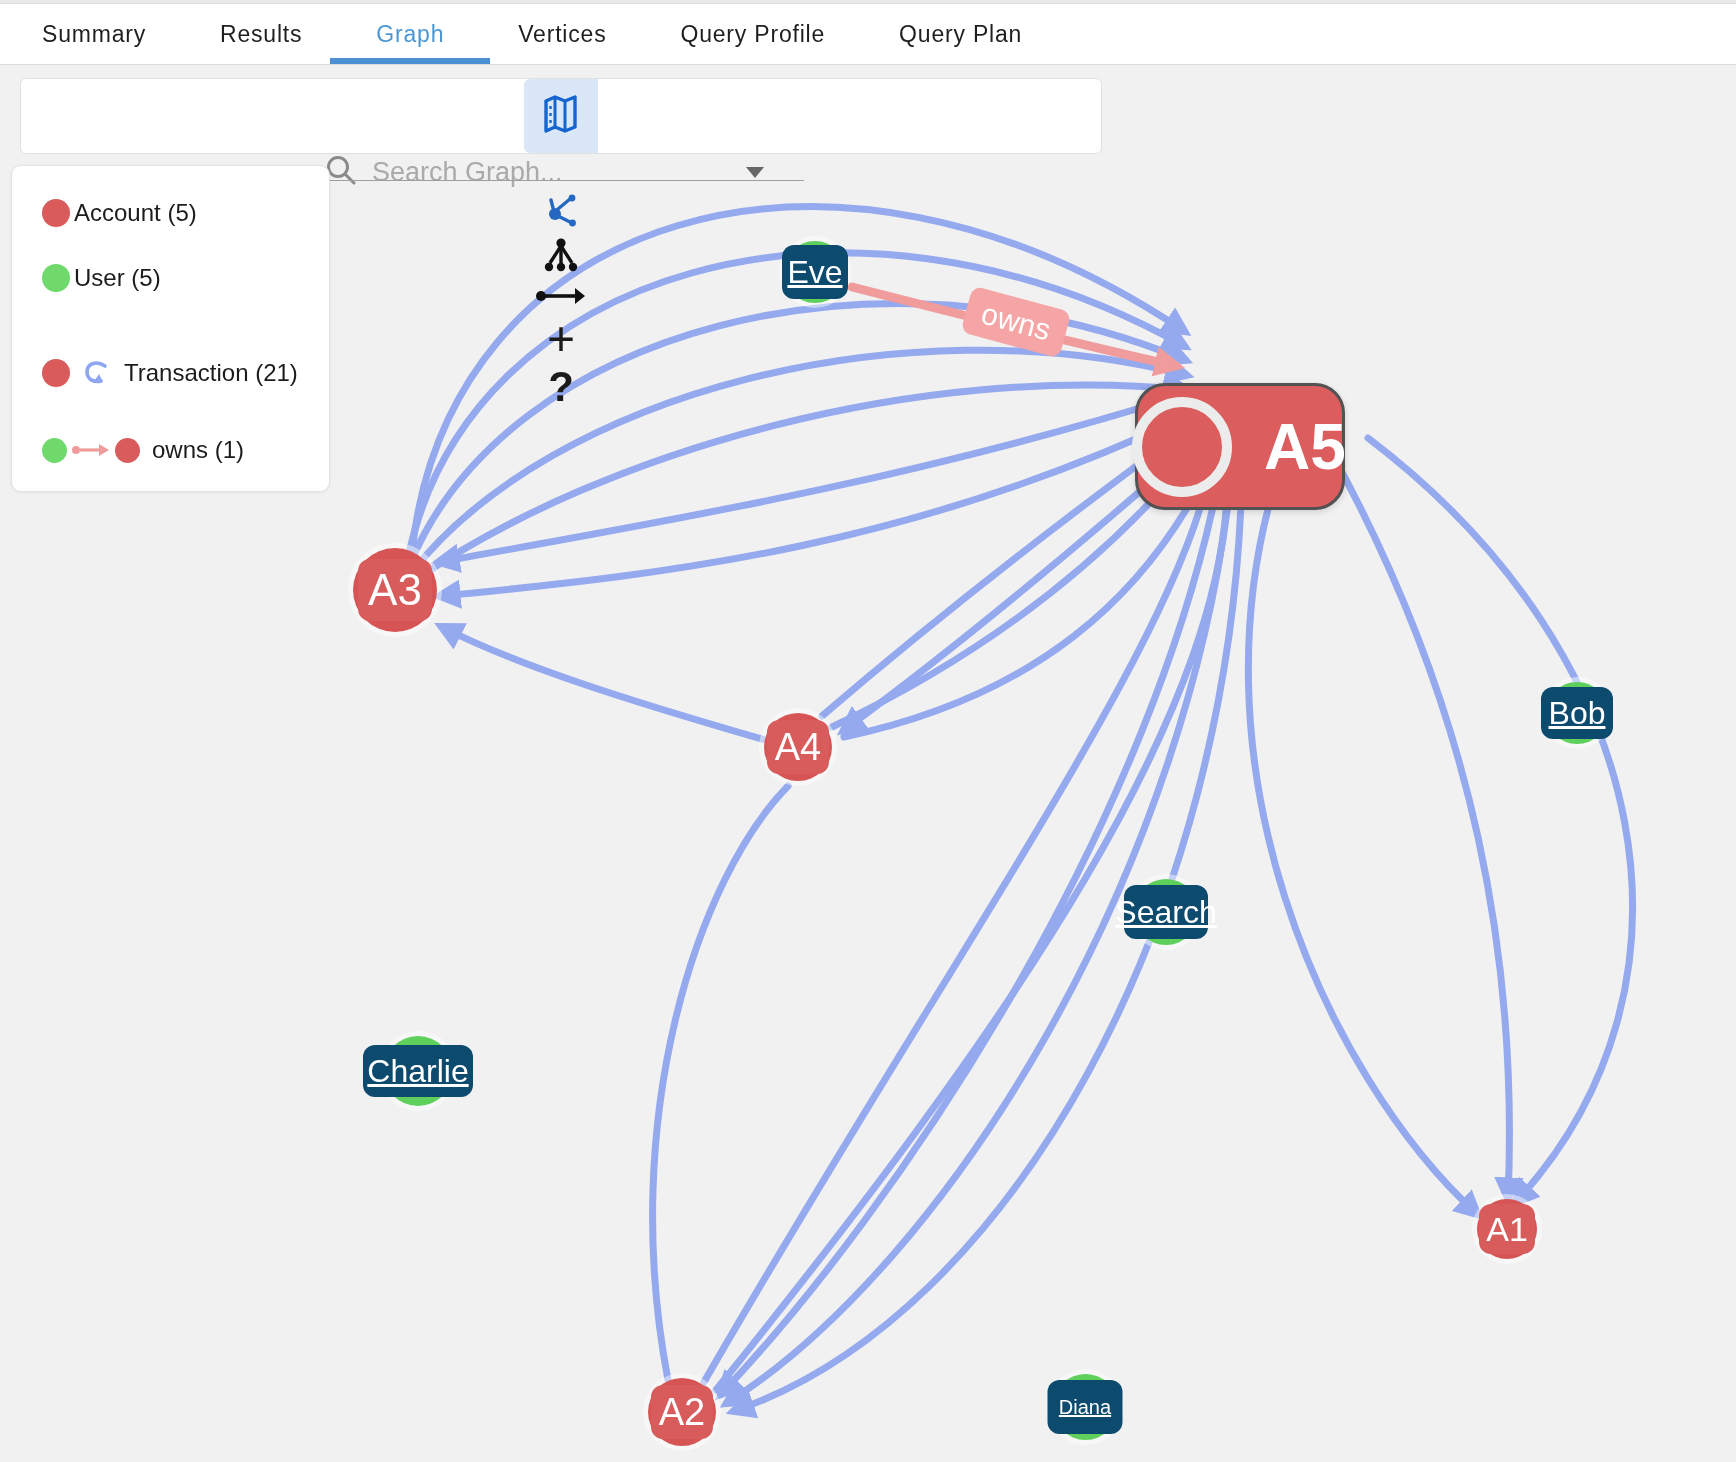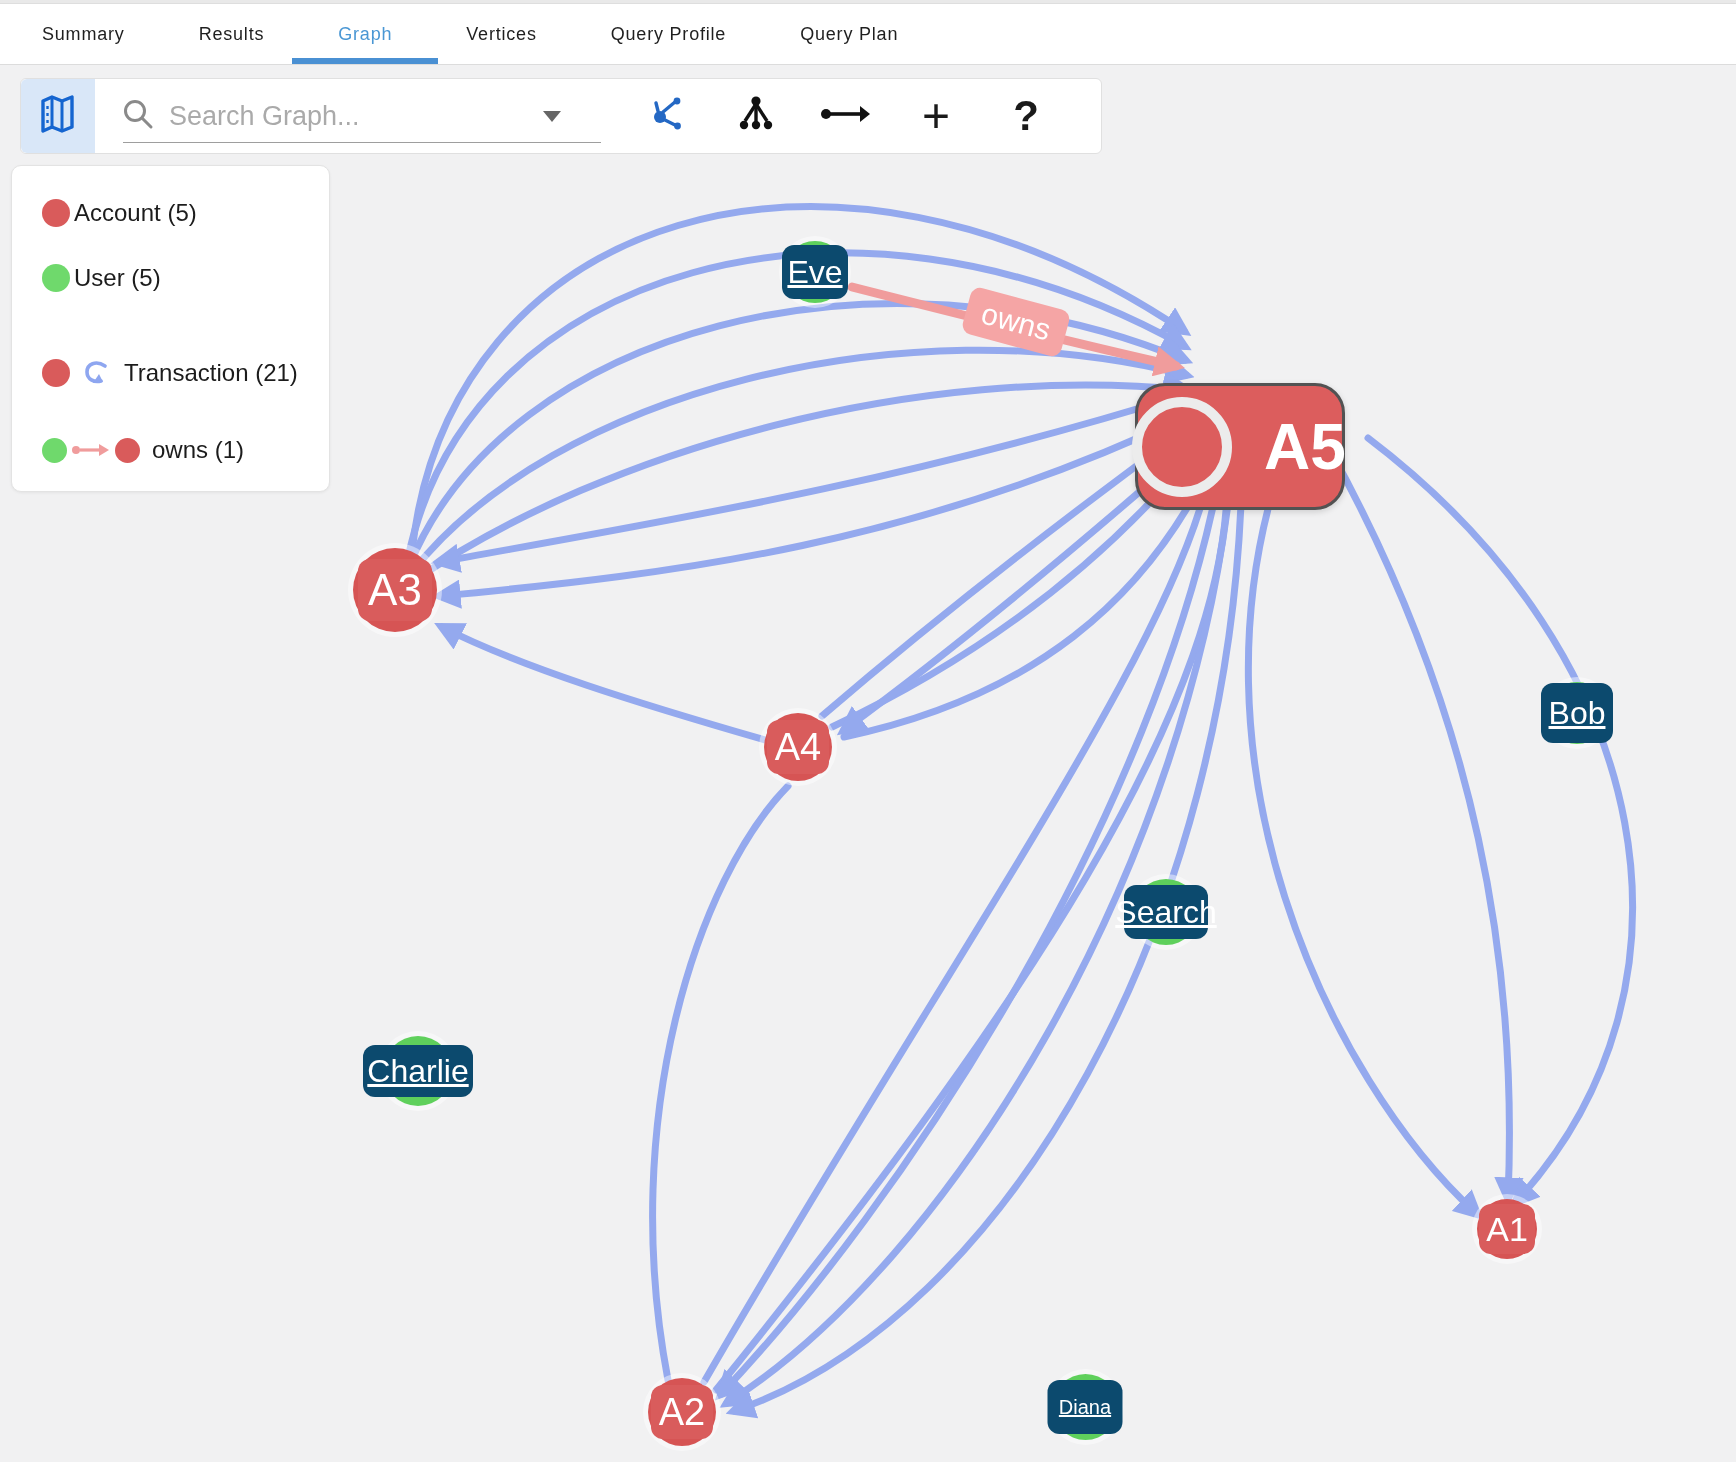--- a/index.html
+++ b/index.html
@@ -7,30 +7,30 @@
     font-family:"Liberation Sans", sans-serif; background:#f1f1f2; }
 
   
   .top-strip { position:absolute; left:0; top:0; width:1736px; height:4px;
     background:#e9e9e9; border-bottom:1px solid #dedede; }
 
   
   .tabbar { position:absolute; left:0; top:4px; width:1736px; height:61px;
     background:#ffffff; border-bottom:1px solid #dcdcdc;
     display:flex; align-items:center; padding-left:36px; gap:62px; }
-  .tab { position:relative; font-size:18px; letter-spacing:0.8px; color:#1f1f1f;
+  .tab { position:relative; font-size:23px; letter-spacing:0.8px; color:#1f1f1f;
     height:100%; display:flex; align-items:center; padding:12px 6px; cursor:pointer; }
   .tab.active { color:#4a97d4; }
   .tab.active::after { content:""; position:absolute; left:-40px; right:-40px;
     bottom:0; height:6px; background:#4a90d3; }
 
   
   .toolbar { position:absolute; left:20px; top:78px; width:1082px; height:76px;
     background:#ffffff; border:1px solid #e0e0e0; border-radius:6px;
-    display:flex; align-items:center; }
+    display:flex; align-items:center;flex-direction:column; }
   .map-btn { width:74px; height:74px; border-radius:6px 0 0 6px; background:#d9e7f8;
     display:flex; align-items:center; justify-content:center; cursor:pointer; flex:0 0 auto; }
   .search-wrap { position:relative; margin-left:26px; width:500px; height:100%;
     display:flex; align-items:center; }
   .search-underline { position:absolute; left:2px; right:20px; bottom:10px;
     border-bottom:1px solid #9e9e9e; }
   .mag { flex:0 0 auto; }
   .search-input { border:none; outline:none; background:transparent; font-size:27px;
     color:#444; margin-left:14px; width:370px;
     font-family:"Liberation Sans", sans-serif; }
@@ -151,21 +151,21 @@
       <div class="gnode" style="left: 1507px; top: 1164px;">
         <div class="vcircle red" style="height: 60px; width: 60px;"></div>
         <div class="vlabel red" style="width: 56px; height: 50px; font-size: 34px;">A1</div>
       </div>
       <div class="gnode" style="left: 815px; top: 207px;">
         <div class="vcircle green" style="height: 62px; width: 62px;"></div>
         <div class="vlabel green" style="width: 66px; height: 54px; font-size: 32px;">Eve</div>
       </div>
       <div class="gnode" style="left: 1577px; top: 648px;">
         <div class="vcircle green" style="height: 62px; width: 62px;"></div>
-        <div class="vlabel green" style="width: 72px; height: 60px; font-size: 32px;">Bob</div>
+        <div class="vlabel green" style="width: 72px; height: 52px; font-size: 32px;">Bob</div>
       </div>
       <div class="gnode" style="left: 1166px; top: 847px;">
         <div class="vcircle green" style="height: 66px; width: 66px;"></div>
         <div class="vlabel green" style="width: 84px; height: 54px; font-size: 32px;">Search</div>
       </div>
       <div class="gnode" style="left: 418px; top: 1006px;">
         <div class="vcircle green" style="height: 70px; width: 70px;"></div>
         <div class="vlabel green" style="width: 110px; height: 52px; font-size: 32px;">Charlie</div>
       </div>
       <div class="gnode" style="left: 1085px; top: 1342px;">

